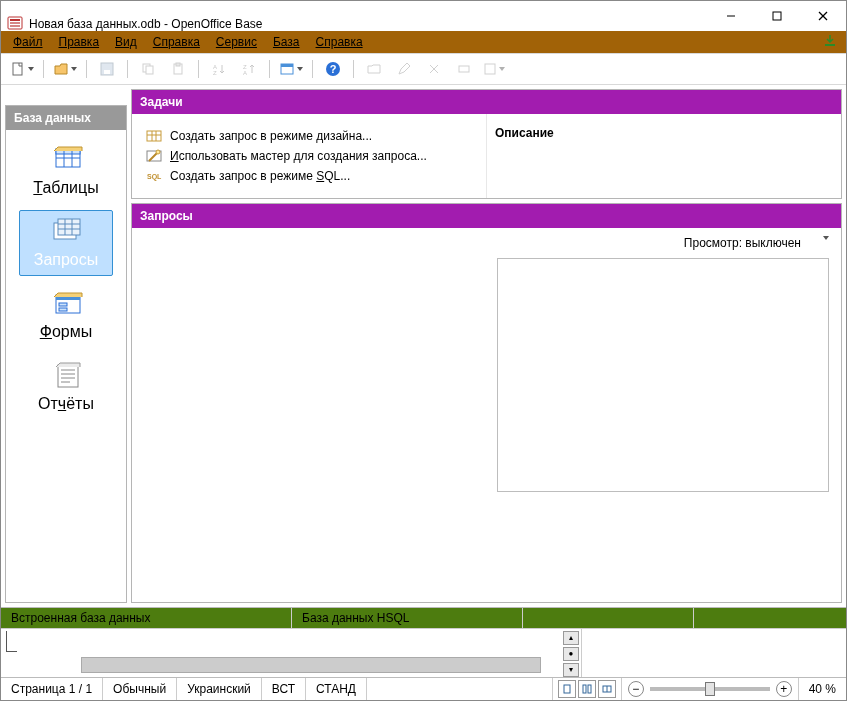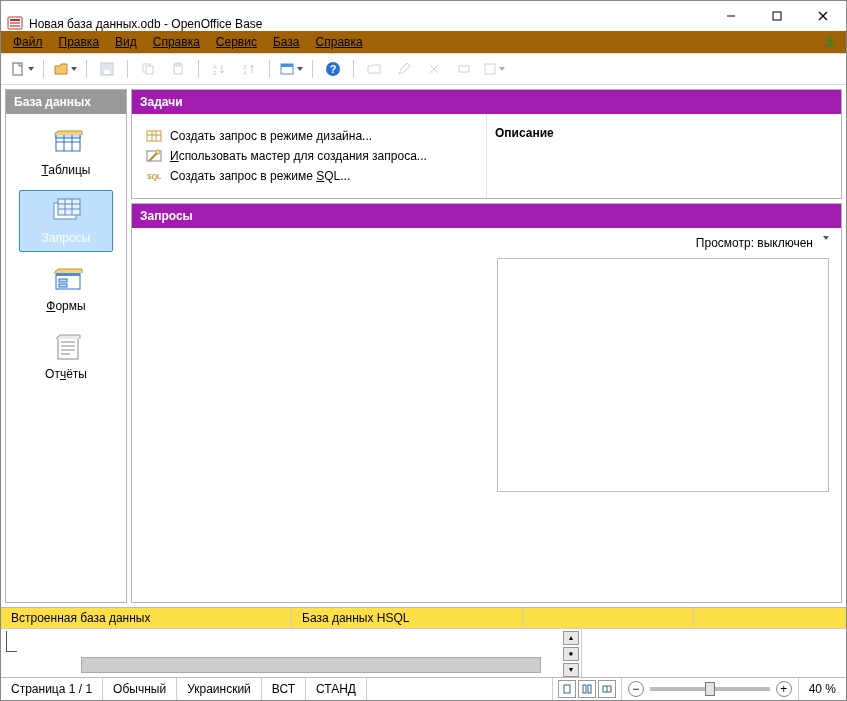--- a/index.html
+++ b/index.html
@@ -14,39 +14,39 @@
   .menu-item{padding:2px 6px}
   .menu-item span{border-bottom:1px solid transparent}
   .menu-item .ul{text-decoration:underline}
   .menubar-icon{position:absolute;right:8px;top:2px}
   .toolbar{height:30px;display:flex;align-items:center;padding:0 6px;gap:2px;border-top:1px solid #d9d9d9;border-bottom:1px solid #d9d9d9;background:#fff}
   .tbtn{min-width:22px;height:22px;display:flex;align-items:center;justify-content:center;border:1px solid transparent;border-radius:2px;padding:0 2px}
   .tbtn.disabled{opacity:.45}
   .tsep{width:1px;height:18px;background:#ccc;margin:0 4px}
   .dd-arrow{width:0;height:0;border-left:3px solid transparent;border-right:3px solid transparent;border-top:4px solid #555;margin-left:2px}
   .body{flex:1;display:flex;min-height:0}
-  .sidebar{width:120px;border:1px solid #b5b5b5;margin:4px 2px 4px 4px;display:flex;flex-direction:column;background:#fff}
+  .sidebar{width:120px;border:1px solid #b5b5b5;margin:20px 2px 4px 4px;display:flex;flex-direction:column;background:#fff}
   .sidehdr{background:#999;color:#fff;font-weight:700;padding:5px 8px;font-size:12px}
   .sideitems{flex:1;display:flex;flex-direction:column;align-items:center;padding:8px 4px;gap:6px}
   .sideitem{width:92px;display:flex;flex-direction:column;align-items:center;padding:6px 0;border:1px solid transparent;border-radius:2px}
   .sideitem.selected{background:#bfe0ff;border:1px solid #3390d4}
-  .sideitem .lbl{margin-top:4px;font-size:12px}
+  .sideitem .lbl{margin-top:4px;font-size:16px}
   .sideitem.selected .lbl{color:#fff}
   .main{flex:1;display:flex;flex-direction:column;margin:4px 4px 4px 2px;gap:4px;min-height:0}
   .panel{border:1px solid #b5b5b5;background:#fff}
   .phdr{background:#a21caf;color:#fff;font-weight:700;padding:5px 8px}
   .tasks-body{display:flex}
   .task-list{flex:1;padding:12px 8px}
   .task-row{display:flex;align-items:center;gap:8px;padding:2px 6px;cursor:pointer}
   .task-row .txt{color:#000}
   .desc-col{flex:1;padding:12px 8px;font-weight:700;border-left:1px solid #e8e8e8}
   .queries-body{display:flex;flex-direction:column}
-  .preview-row{display:flex;justify-content:flex-end;padding:8px 12px;gap:8px}
+  .preview-row{display:flex;justify-content:flex-end;padding:8px 12px;gap:20px}
   .preview-box{margin:0 12px 12px auto;width:330px;height:232px;border:1px solid #bdbdbd}
-  .statusbar{height:20px;border-top:1px solid #bbb;display:flex;align-items:center;font-size:12px;background:#fde047}
+  .statusbar{height:20px;border-top:1px solid #bbb;display:flex;align-items:center;font-size:12px;background:#4d7c0f}
   .statusbar .cell{padding:0 10px;border-right:1px solid #ccc;height:100%;display:flex;align-items:center}
   .ruler-area{height:48px;border-top:1px solid #ccc;display:flex}
   .ruler-left{width:560px;position:relative;overflow:hidden}
   .ruler-marks{position:absolute;left:5px;top:2px;height:20px;border-left:1px solid #555;border-bottom:1px solid #555;width:10px}
   .ruler-hbar{position:absolute;left:80px;right:20px;bottom:4px;height:14px;background:#ccc;border:1px solid #aaa}
   .ruler-vbtns{width:20px;display:flex;flex-direction:column;align-items:center;justify-content:flex-start;gap:2px;padding-top:2px}
   .scroll-btn{width:14px;height:14px;border:1px solid #999;background:#e8e8e8;display:flex;align-items:center;justify-content:center;font-size:8px;line-height:1}
   .ruler-right{flex:1;border-left:1px solid #ccc}
   .statusbar2{height:22px;border-top:1px solid #bbb;display:flex;align-items:center;font-size:12px;background:#fff}
   .statusbar2 .cell2{padding:0 10px;border-right:1px solid #ccc;height:100%;display:flex;align-items:center}

